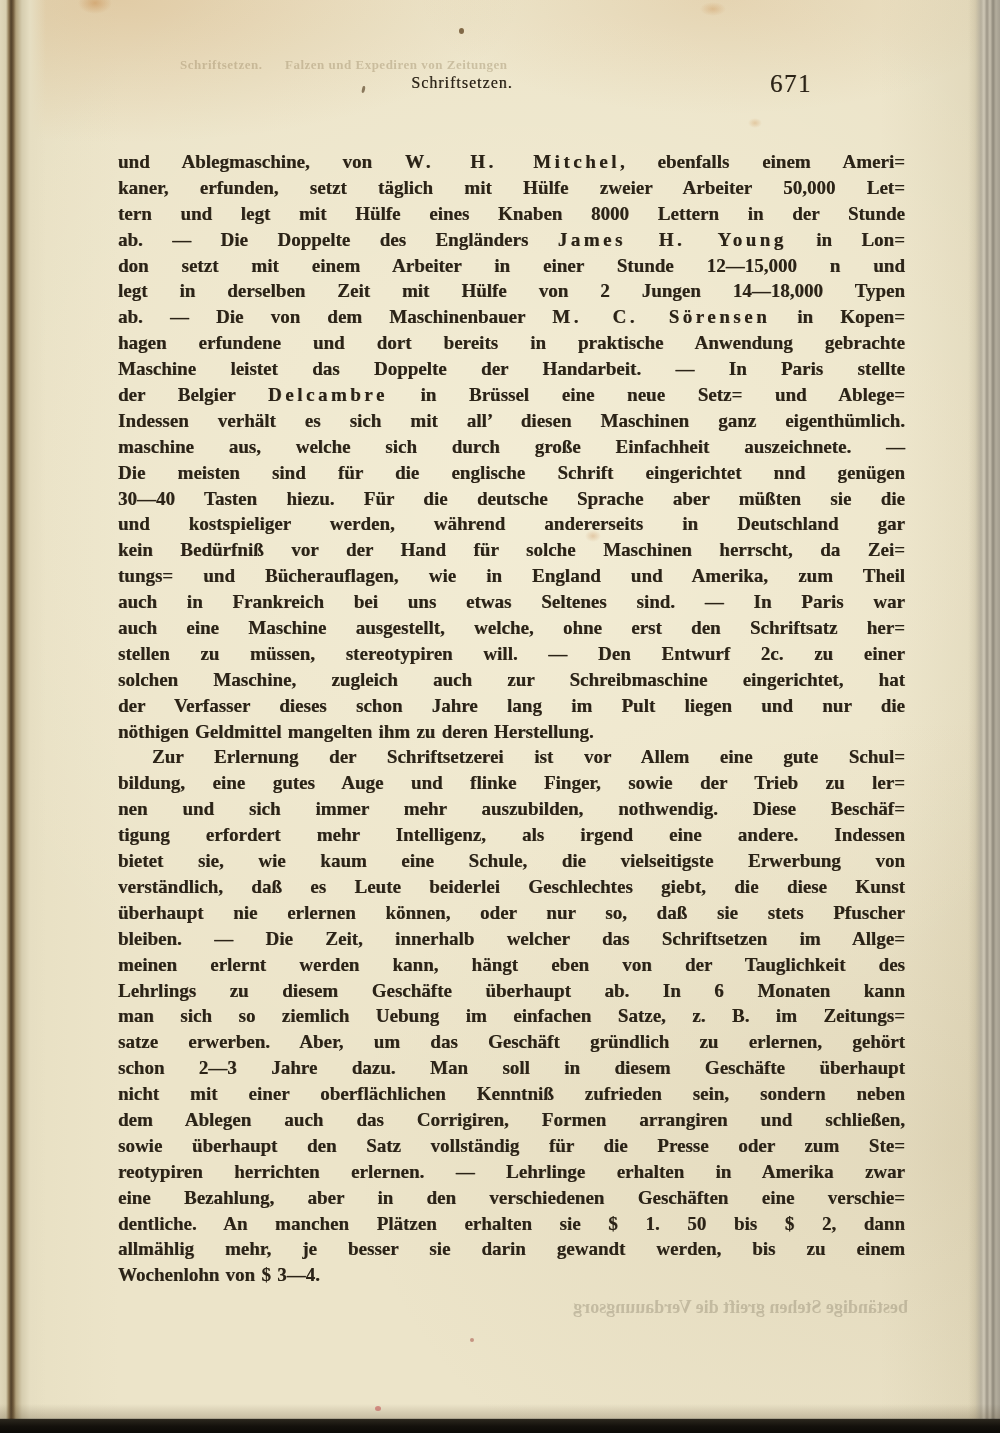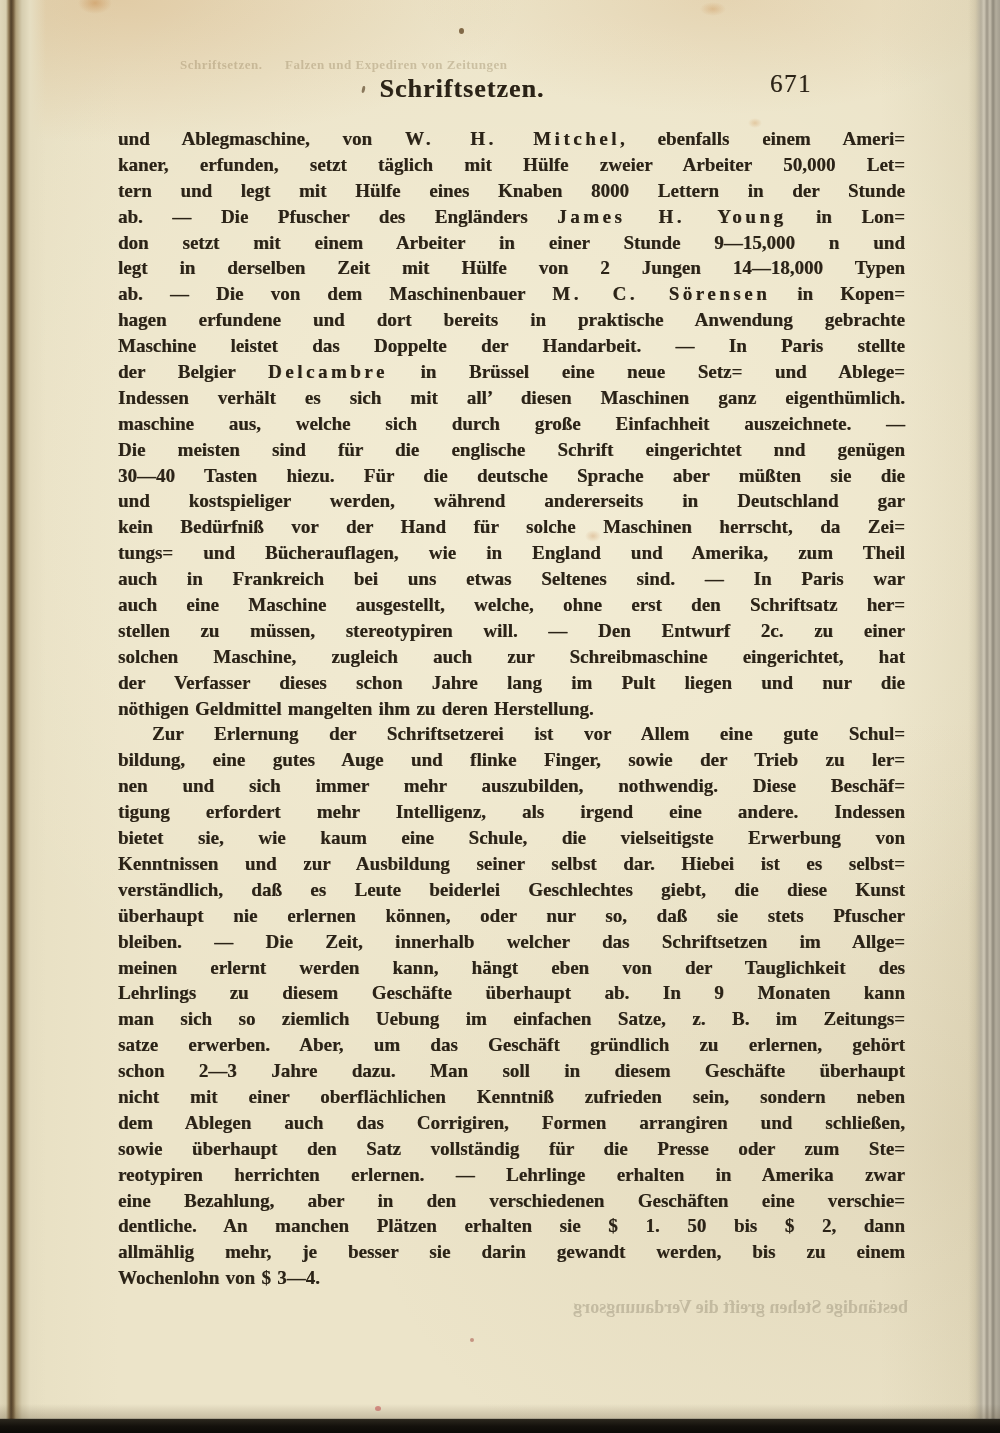--- a/index.html
+++ b/index.html
@@ -38,31 +38,31 @@
     position:absolute;left:0;right:0;bottom:0;height:15px;
     background:linear-gradient(180deg,#6b5f49 0%,#23201804 0%,#2a261d 10%,#14110c 55%,#0b0a07 100%);
   }
   .edge-bottom-shadow{
     position:absolute;left:0;right:0;bottom:15px;height:14px;
     background:linear-gradient(180deg,rgba(90,75,50,0) 0%,rgba(90,75,50,.25) 100%);
   }
   
   .running-title{
     position:absolute;top:74px;left:462px;transform:translateX(-50%);
-    font-size:26px;font-weight:bold;color:#2b2317;letter-spacing:1px;
+    font-size:16px;font-weight:normal;color:#2b2317;letter-spacing:1px;
     text-shadow:.4px 0 rgba(43,35,23,.55);
   }
   .page-number{
     position:absolute;top:70px;right:188px;
     font-size:25px;font-weight:normal;color:#2b2317;letter-spacing:1.5px;
     text-shadow:.4px 0 rgba(43,35,23,.5);
   }
   
   .textblock{
-    position:absolute;left:118px;top:126px;width:787px;
+    position:absolute;left:118px;top:149px;width:787px;
     font-size:19px;font-weight:bold;color:#2b2317;
     text-shadow:.4px 0 rgba(43,35,23,.5);
     word-spacing:1.5px;
   }
   .line{height:25.9px;line-height:25.9px;text-align:justify;text-align-last:justify;white-space:normal;}
   .line:last-child{text-align-last:left;}
   .para.indent .line:first-child{text-indent:34px;}
   .sperr{letter-spacing:3.5px;}
   
   .ghost{position:absolute;color:#8d7a55;font-weight:bold;pointer-events:none;}
@@ -93,22 +93,22 @@
   <div class="ghost ghost-top">Schriftsetzen.      Falzen und Expediren von Zeitungen</div>
 
   <div class="running-title">Schriftsetzen.</div>
   <div class="page-number">671</div>
 
   <div class="textblock">
       <div class="para">
         <div class="line"><span>und Ablegmaschine, von </span><span class="sperr">W. H. Mitchel</span><span>, ebenfalls einem Ameri=</span></div>
         <div class="line"><span>kaner, erfunden, setzt täglich mit Hülfe zweier Arbeiter 50,000 Let=</span></div>
         <div class="line"><span>tern und legt mit Hülfe eines Knaben 8000 Lettern in der Stunde</span></div>
-        <div class="line"><span>ab. — Die Pfuscher des Engländers </span><span class="sperr">James H. Young</span><span> in Lon=</span></div>
-        <div class="line"><span>don setzt mit einem Arbeiter in einer Stunde 9—15,000 n und</span></div>
+        <div class="line"><span>ab. — Die Doppelte des Engländers </span><span class="sperr">James H. Young</span><span> in Lon=</span></div>
+        <div class="line"><span>don setzt mit einem Arbeiter in einer Stunde 12—15,000 n und</span></div>
         <div class="line"><span>legt in derselben Zeit mit Hülfe von 2 Jungen 14—18,000 Typen</span></div>
         <div class="line"><span>ab. — Die von dem Maschinenbauer </span><span class="sperr">M. C. Sörensen</span><span> in Kopen=</span></div>
         <div class="line"><span>hagen erfundene und dort bereits in praktische Anwendung gebrachte</span></div>
         <div class="line"><span>Maschine leistet das Doppelte der Handarbeit. — In Paris stellte</span></div>
         <div class="line"><span>der Belgier </span><span class="sperr">Delcambre</span><span> in Brüssel eine neue Setz= und Ablege=</span></div>
         <div class="line"><span>Indessen verhält es sich mit all’ diesen Maschinen ganz eigenthümlich.</span></div>
         <div class="line"><span>maschine aus, welche sich durch große Einfachheit auszeichnete. —</span></div>
         <div class="line"><span>Die meisten sind für die englische Schrift eingerichtet nnd genügen</span></div>
         <div class="line"><span>30—40 Tasten hiezu. Für die deutsche Sprache aber müßten sie die</span></div>
         <div class="line"><span>und kostspieliger werden, während andererseits in Deutschland gar</span></div>
@@ -120,26 +120,25 @@
         <div class="line"><span>solchen Maschine, zugleich auch zur Schreibmaschine eingerichtet, hat</span></div>
         <div class="line"><span>der Verfasser dieses schon Jahre lang im Pult liegen und nur die</span></div>
         <div class="line"><span>nöthigen Geldmittel mangelten ihm zu deren Herstellung.</span></div>
       </div>
       <div class="para indent">
         <div class="line"><span>Zur Erlernung der Schriftsetzerei ist vor Allem eine gute Schul=</span></div>
         <div class="line"><span>bildung, eine gutes Auge und flinke Finger, sowie der Trieb zu ler=</span></div>
         <div class="line"><span>nen und sich immer mehr auszubilden, nothwendig. Diese Beschäf=</span></div>
         <div class="line"><span>tigung erfordert mehr Intelligenz, als irgend eine andere. Indessen</span></div>
         <div class="line"><span>bietet sie, wie kaum eine Schule, die vielseitigste Erwerbung von</span></div>
-        <div class="line"><span>Kenntnissen und zur Ausbildung seiner selbst dar. Hiebei ist es selbst=</span></div>
         <div class="line"><span>verständlich, daß es Leute beiderlei Geschlechtes giebt, die diese Kunst</span></div>
         <div class="line"><span>überhaupt nie erlernen können, oder nur so, daß sie stets Pfuscher</span></div>
         <div class="line"><span>bleiben. — Die Zeit, innerhalb welcher das Schriftsetzen im Allge=</span></div>
         <div class="line"><span>meinen erlernt werden kann, hängt eben von der Tauglichkeit des</span></div>
-        <div class="line"><span>Lehrlings zu diesem Geschäfte überhaupt ab. In 9 Monaten kann</span></div>
+        <div class="line"><span>Lehrlings zu diesem Geschäfte überhaupt ab. In 6 Monaten kann</span></div>
         <div class="line"><span>man sich so ziemlich Uebung im einfachen Satze, z. B. im Zeitungs=</span></div>
         <div class="line"><span>satze erwerben. Aber, um das Geschäft gründlich zu erlernen, gehört</span></div>
         <div class="line"><span>schon 2—3 Jahre dazu. Man soll in diesem Geschäfte überhaupt</span></div>
         <div class="line"><span>nicht mit einer oberflächlichen Kenntniß zufrieden sein, sondern neben</span></div>
         <div class="line"><span>dem Ablegen auch das Corrigiren, Formen arrangiren und schließen,</span></div>
         <div class="line"><span>sowie überhaupt den Satz vollständig für die Presse oder zum Ste=</span></div>
         <div class="line"><span>reotypiren herrichten erlernen. — Lehrlinge erhalten in Amerika zwar</span></div>
         <div class="line"><span>eine Bezahlung, aber in den verschiedenen Geschäften eine verschie=</span></div>
         <div class="line"><span>dentliche. An manchen Plätzen erhalten sie $ 1. 50 bis $ 2, dann</span></div>
         <div class="line"><span>allmählig mehr, je besser sie darin gewandt werden, bis zu einem</span></div>

